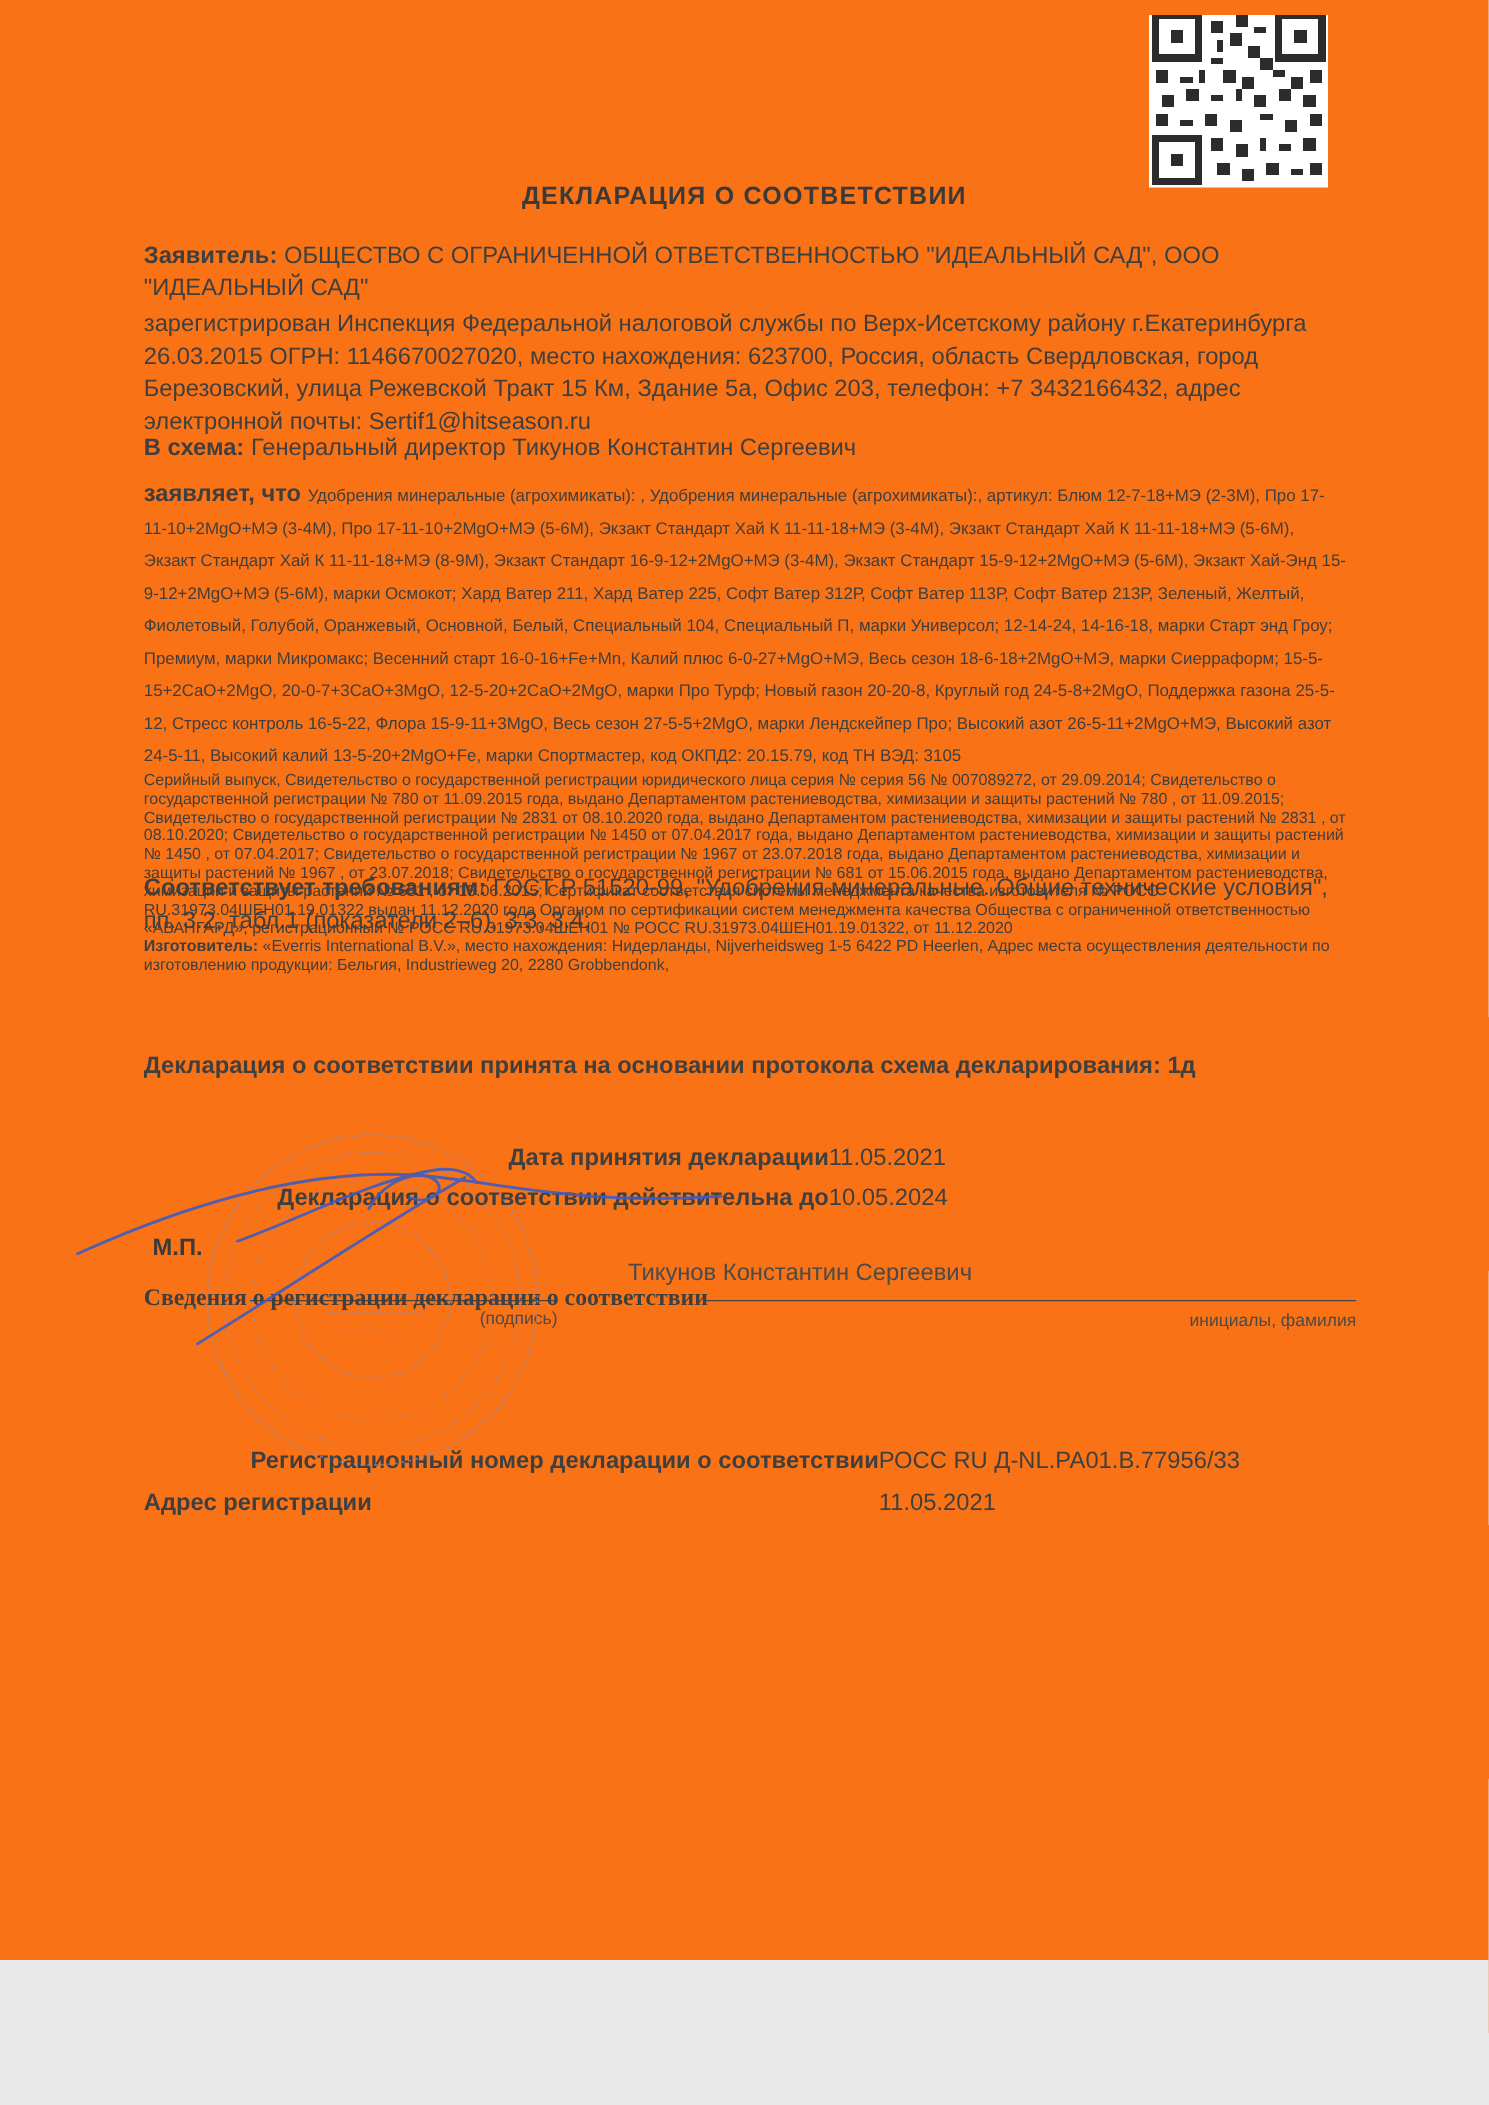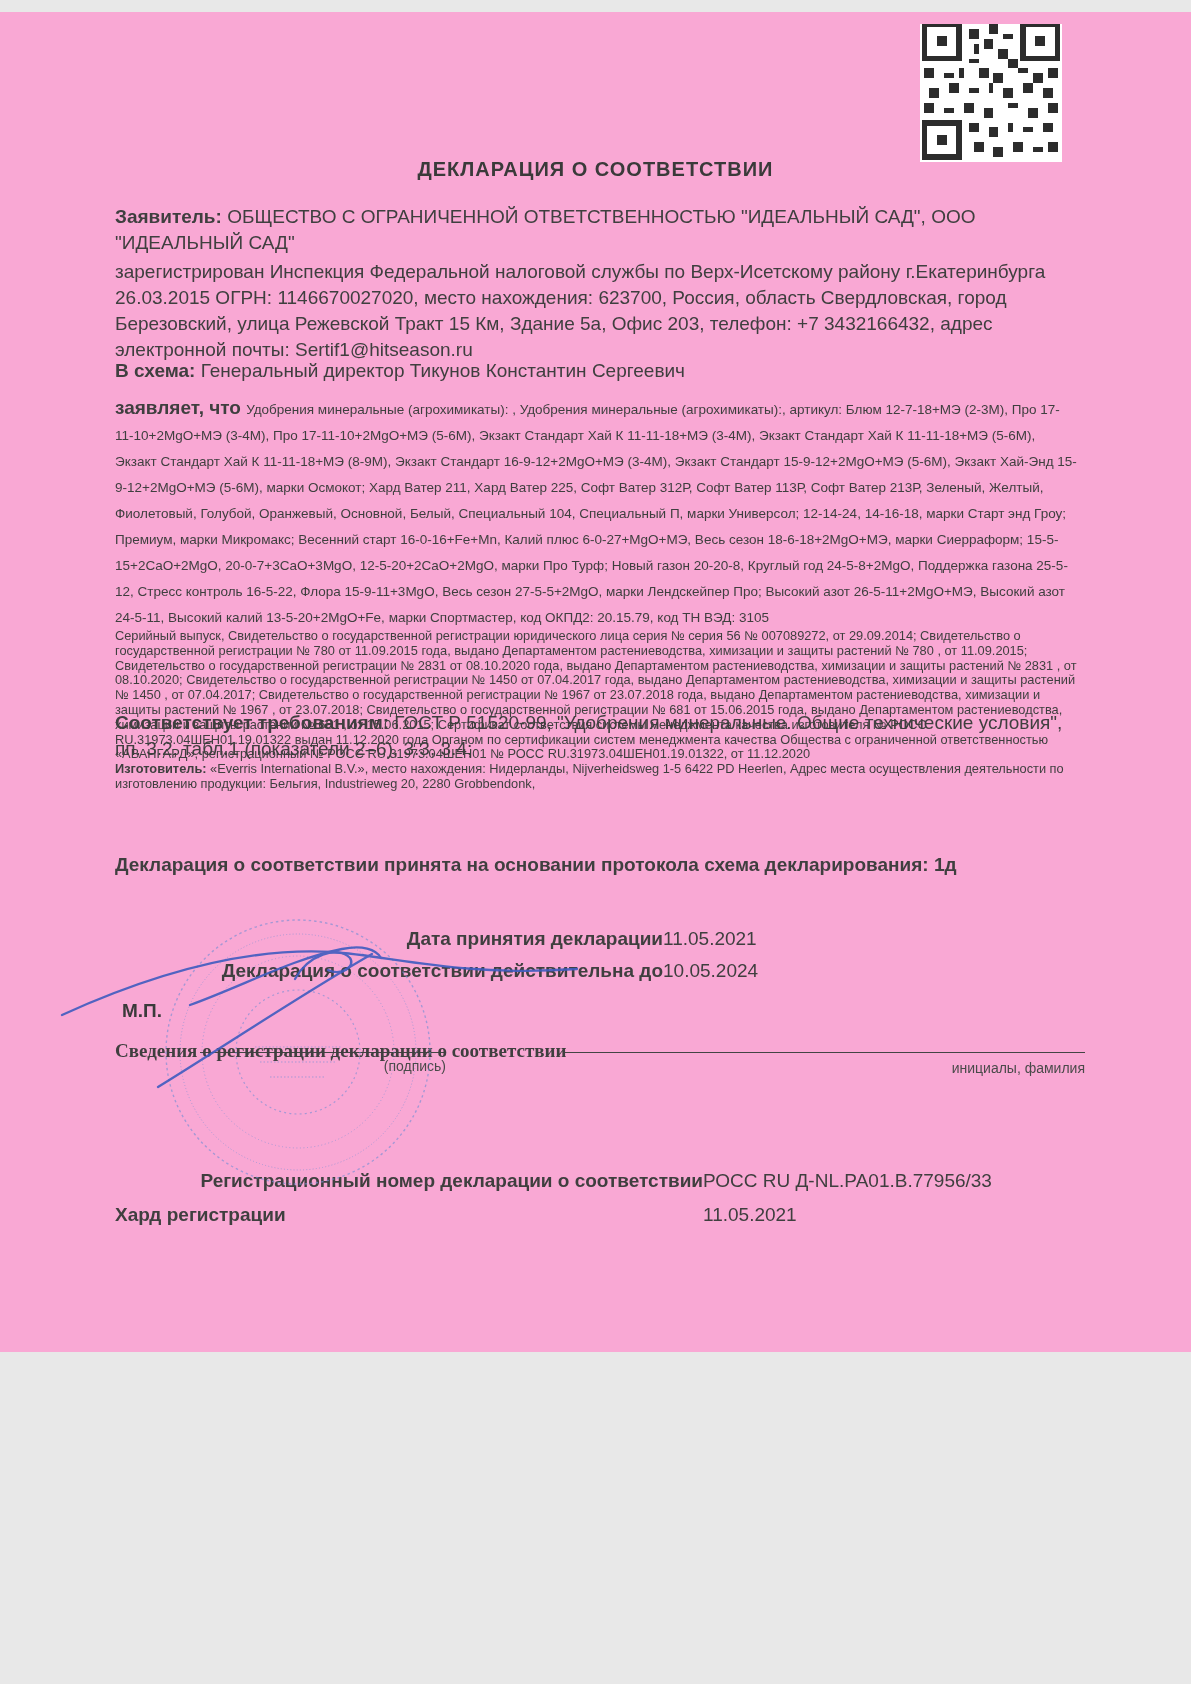--- a/index.html
+++ b/index.html
@@ -1,18 +1,18 @@
 <!DOCTYPE html>
 <html><head>
 <meta charset="utf-8">
 <style>
   html,body { margin:0; padding:0; background:#e8e8e8; }
   .page {
-    position:relative; width:1191px; height:1340px; margin:12px auto;
-    background:#f9a8d4; overflow:hidden;
+    position:relative; width:1191px; height:1568px; margin:0 auto;
+    background:#f97316; overflow:hidden;
     font-family:"Liberation Sans", sans-serif; color:#3f3f3f;
   }
   .abs { position:absolute; }
   .doc-title {
     top:146px; left:0; width:100%; text-align:center;
     font-size:20px; font-weight:bold; letter-spacing:1px; color:#3a3a3a;
   }
   .para { left:115px; width:962px; font-size:19px; line-height:26px; }
   .b { font-weight:bold; }
   .small-products { font-size:13.5px; line-height:15.5px; }
@@ -124,34 +124,35 @@
     <div class="lbl">Дата принятия декларации</div>
     <div class="val">11.05.2021</div>
   </div>
   <div class="abs row row-dates" style="top:948px;">
     <div class="lbl">Декларация о соответствии действительна до</div>
     <div class="val">10.05.2024</div>
   </div>
 
   <div class="abs mp" style="top:988px; left:122px;">М.П.</div>
 
+  <div class="abs name-over-line" style="top:1008px; left:440px; width:400px;">Тикунов Константин Сергеевич</div>
 
   <div class="abs sig-line" style="top:1040px; left:200px; width:246px;"></div>
   <div class="abs sig-line" style="top:1040px; left:563px; width:522px;"></div>
   <div class="abs caption" style="top:1046px; left:200px; width:246px;">(подпись)</div>
   <div class="abs caption" style="top:1048px; left:563px; width:522px;">инициалы, фамилия</div>
 
   <div class="abs heading2" style="top:1028px; left:115px;font-family:Liberation Serif, serif;">Сведения о регистрации декларации о соответствии</div>
 
   <div class="abs row row-reg" style="top:1158px;text-align:right;">
     <div class="lbl">Регистрационный номер декларации о соответствии</div>
     <div class="val nowrap">РОСС RU Д-NL.РА01.В.77956/33</div>
   </div>
   <div class="abs row row-reg" style="top:1192px;">
-    <div class="lbl">Хард регистрации</div>
+    <div class="lbl">Адрес регистрации</div>
     <div class="val">11.05.2021</div>
   </div>
 
   <svg class="abs stamp-svg" viewBox="0 0 570 310">
     <g fill="none" stroke="#7b8fd4" opacity="0.65">
       <circle cx="258" cy="155" r="132" stroke-width="1.4" stroke-dasharray="2.5 3"></circle>
       <circle cx="258" cy="155" r="118" stroke-width="1" stroke-dasharray="1 2.2"></circle>
       <circle cx="258" cy="155" r="96" stroke-width="1" stroke-dasharray="1 2.6"></circle>
       <circle cx="258" cy="155" r="62" stroke-width="1.2" stroke-dasharray="2 3.2"></circle>
       <path d="M 215 150 h 86 M 220 165 h 76 M 230 180 h 56" stroke-width="1" stroke-dasharray="1.5 2"></path>

